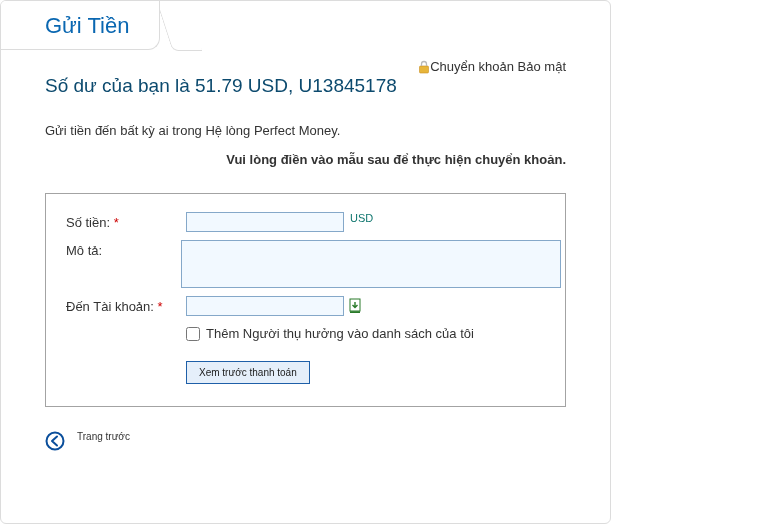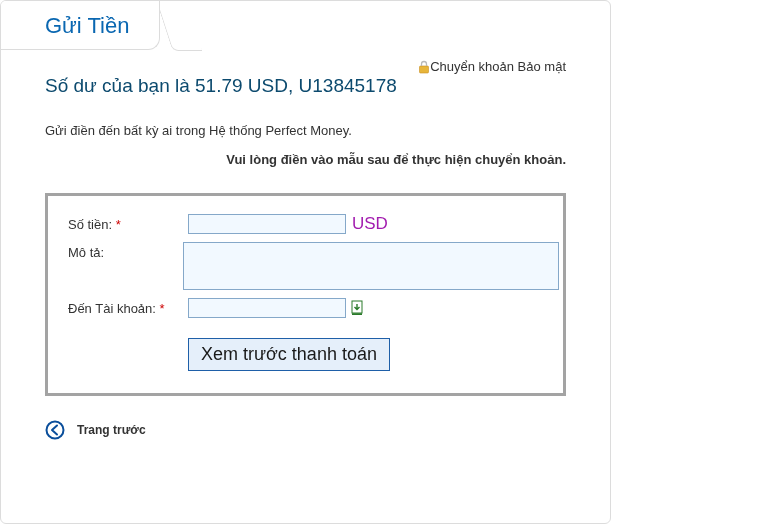--- a/index.html
+++ b/index.html
@@ -74,21 +74,21 @@
     color: #333;
     margin: 0 0 14px 0;
   }
   .instruction {
     font-size: 13px;
     font-weight: bold;
     margin: 0 0 26px 0;
     text-align: right;
   }
   .form-box {
-    border: 3px solid #a3a3a3;
+    border: 1px solid #a3a3a3;
     padding: 18px 4px 22px 20px;
     background: #fff;
   }
   .form-row {
     display: flex;
     align-items: flex-start;
     margin-bottom: 8px;
   }
   .form-label {
     width: 120px;
@@ -100,22 +100,22 @@
   .input-text {
     width: 158px;
     height: 20px;
     border: 1px solid #85a8c9;
     background: #f2f9ff;
     padding: 0 4px;
     font-size: 13px;
   }
   .unit {
     margin-left: 6px;
-    font-size: 17px;
-    color: #a21caf;
+    font-size: 11px;
+    color: #0f766e;
   }
   .dl-icon {
     margin-left: 4px;
     width: 14px;
     height: 16px;
     cursor: pointer;
     position: relative;
     top: 2px;
   }
   .textarea {
@@ -136,33 +136,31 @@
     gap: 6px;
     font-size: 13px;
   }
   .check-row + .check-row { margin-top: 6px; }
   .submit-row { margin-left: 120px; margin-top: 20px; }
   .btn {
     background: #e5effa;
     border: 1px solid #1e5fa8;
     color: #1a1a1a;
     padding: 5px 12px;
-    font-size: 18px;
+    font-size: 10px;
     cursor: pointer;
   }
   .back-row {
     display: flex;
-    align-items: center;
     gap: 12px;
     margin-top: 24px;
-    font-size: 12px;
+    font-size: 10px;
     color: #333;
     cursor: pointer;
     width: fit-content;
-    font-weight: bold;
   }
   .back-icon {
     width: 20px;
     height: 20px;
   }
   input[type="checkbox"] {
     width: 14px;
     height: 14px;
     margin: 0;
   }
@@ -182,21 +180,21 @@
     <div class="secure-row">
       <svg class="lock" viewBox="0 0 12 14">
         <rect x="1.5" y="6" width="9" height="7" rx="1" fill="#e7b53a" stroke="#c98f1e" stroke-width="0.6"></rect>
         <path d="M3.5 6 V4 a2.5 2.5 0 0 1 5 0 V6" fill="none" stroke="#b9b9b9" stroke-width="1.3"></path>
       </svg>
       <span>Chuyển khoản Bảo mật</span>
     </div>
 
     <div class="balance">Số dư của bạn là 51.79 USD, U13845178</div>
 
-    <p class="intro">Gửi điền đến bất kỳ ai trong Hệ thống Perfect Money.</p>
+    <p class="intro">Gửi tiền đến bất kỳ ai trong Hệ lòng Perfect Money.</p>
     <p class="instruction">Vui lòng điền vào mẫu sau để thực hiện chuyển khoản.</p>
 
     <div class="form-box">
 
       <div class="form-row">
         <div class="form-label">
           <span>Số tiền:</span>
           <span class="req">*</span>
         </div>
         <input type="text" class="input-text" style="">
@@ -214,20 +212,24 @@
           <span class="req">*</span>
         </div>
         <input type="text" class="input-text" style="">
         <svg class="dl-icon" viewBox="0 0 14 16">
           <rect x="2" y="1" width="10" height="12" fill="#fff" stroke="#2a7a2a" stroke-width="1"></rect>
           <path d="M7 4 L7 9 M4.5 7 L7 9.5 L9.5 7" fill="none" stroke="#2a7a2a" stroke-width="1.4"></path>
           <rect x="2" y="13.2" width="10" height="1.8" fill="#2a7a2a"></rect>
         </svg>
       </div>
 
+      <label class="check-row">
+        <input type="checkbox" style="">
+        <span>Thêm Người thụ hưởng vào danh sách của tôi</span>
+      </label>
 
 
       <div class="submit-row">
         <button class="btn">Xem trước thanh toán</button>
       </div>
 
     </div>
 
     <div class="back-row">
       <svg class="back-icon" viewBox="0 0 20 20">

